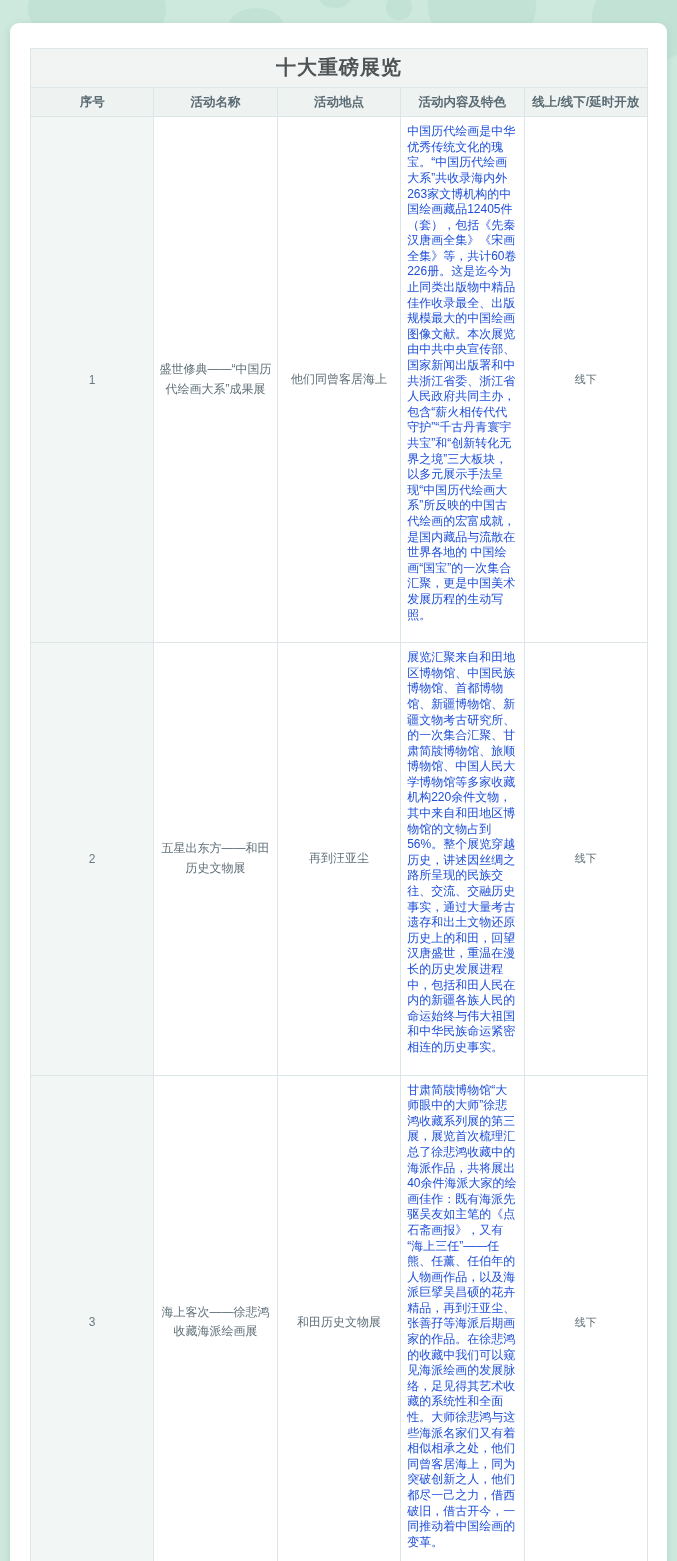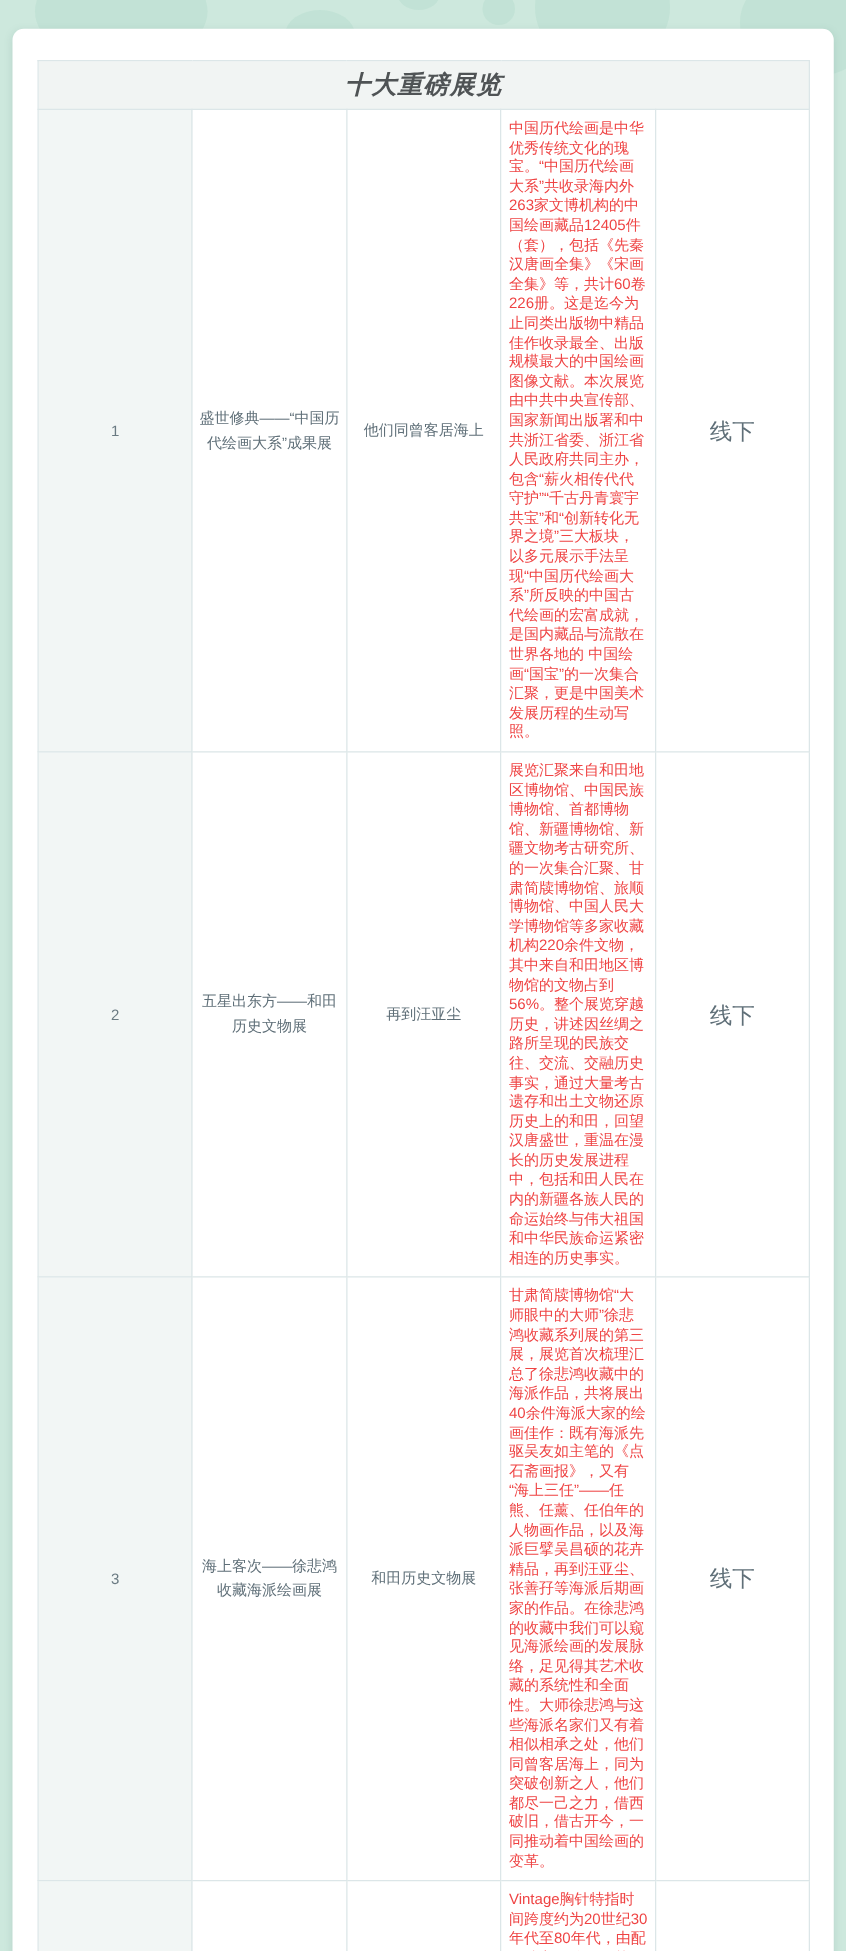--- a/index.html
+++ b/index.html
@@ -40,21 +40,20 @@
   .title-cell {
     background:#f1f4f3;
     padding:5px 4px 6px 4px;
   }
   .title {
     text-align:center;
     font-size:20px;
     font-weight:bold;
     color:#4f5355;
     letter-spacing:1px;
-    font-style:italic;
   }
   tr.head-row th {
     background:#eef3f2;
     font-size:12.5px;
     font-weight:bold;
     color:#5b6b73;
     padding:5px 3px;
     line-height:1.45;
     text-align:center;
   }
@@ -72,27 +71,27 @@
   td.c1, td.c2 {
     text-align:center;
     font-size:12px;
     line-height:1.65;
     padding:3px 3px;
     color:#5f6f78;
   }
   td.c3 {
     font-size:12px;
     line-height:1.3;
-    padding:7px 5px 7px 6px;
+    padding:7px 5px 19px 6px;
     text-align:left;
-    color:#ef4444;
+    color:#1d4ed8;
   }
   td.c4 {
     text-align:center;
-    font-size:18px;
+    font-size:11px;
     color:#5f6f78;
   }
   tbody tr:last-child td { height:122px; }
 </style>
 </head>
 <body>
 
 <div class="page">
   <div class="deco d1"></div>
   <div class="deco d2"></div>
@@ -103,20 +102,27 @@
   <div class="deco d7"></div>
 
   <div class="card">
     <table class="exh">
       <thead>
         <tr>
           <th class="title-cell" colspan="5">
             <div class="title">十大重磅展览</div>
           </th>
         </tr>
+        <tr class="head-row" id="head-row">
+            <th class="c0">序号</th>
+            <th class="c1">活动名称</th>
+            <th class="c2">活动地点</th>
+            <th class="c3">活动内容及特色</th>
+            <th class="c4">线上/线下/延时开放</th>
+          </tr>
       </thead>
       <tbody id="table-body">
           <tr>
             <td class="c0">1</td>
             <td class="c1">盛世修典——“中国历代绘画大系”成果展</td>
             <td class="c2">他们同曾客居海上</td>
             <td class="c3"><span>中国历代绘画是中华优秀传统文化的瑰宝。“中国历代绘画大系”共收录海内外263家文博机构的中国绘画藏品12405件（套），包括《先秦汉唐画全集》《宋画全集》等，共计60卷226册。这是迄今为止同类出版物中精品佳作收录最全、出版规模最大的中国绘画图像文献。本次展览由中共中央宣传部、国家新闻出版署和中共浙江省委、浙江省人民政府共同主办，包含“薪火相传代代守护”“千古丹青寰宇共宝”和“创新转化无界之境”三大板块，以多元展示手法呈现“中国历代绘画大系”所反映的中国古代绘画的宏富成就，是国内藏品与流散在世界各地的 中国绘画“国宝”的一次集合汇聚，更是中国美术发展历程的生动写照。</span></td>
             <td class="c4">线下</td>
           </tr>
           <tr>

